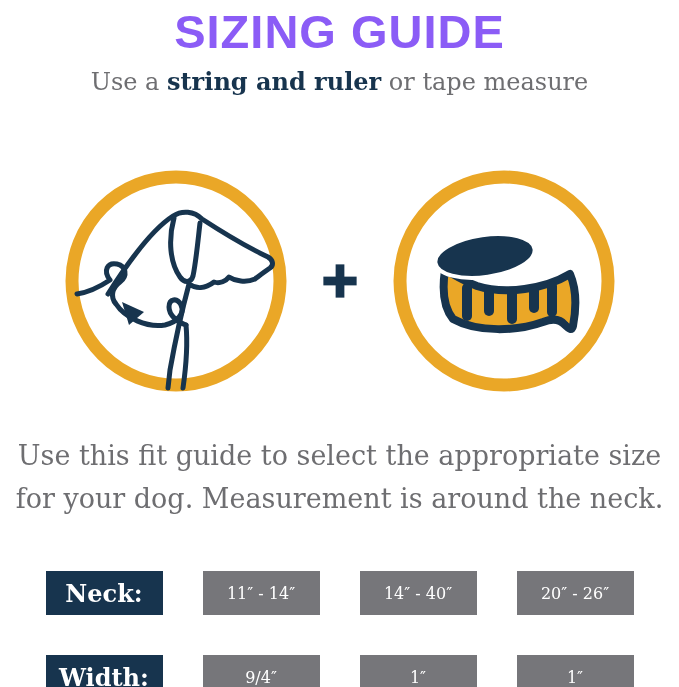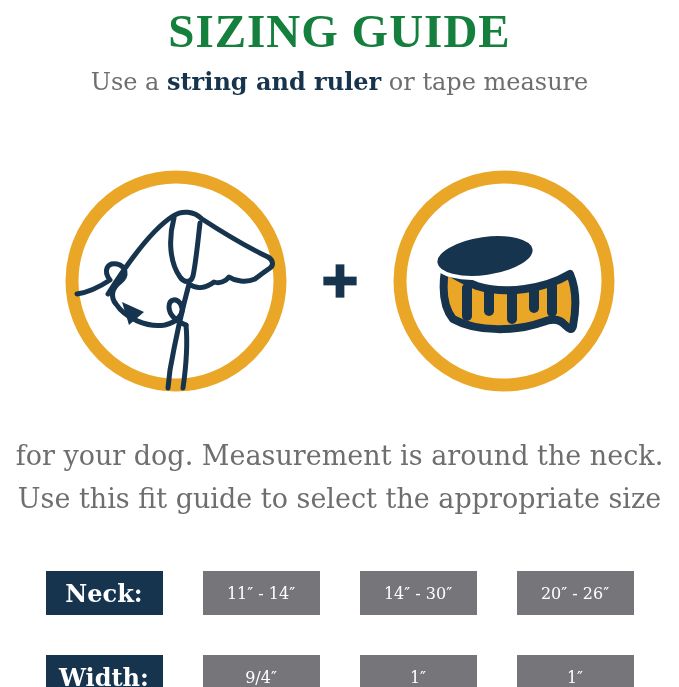--- a/index.html
+++ b/index.html
@@ -14,26 +14,26 @@
   .page {
     width: 679px;
     height: 687px;
     background: #ffffff;
     display: flex;
     flex-direction: column;
     align-items: center;
   }
   .title {
     margin: 6px 0 0 0;
-    font-family: Liberation Serif, serif;
+    font-family: Liberation Sans, sans-serif;
     font-weight: 800;
     font-size: 47px;
     line-height: 1.1;
     letter-spacing: 1px;
-    color: #15803d;
+    color: #8b5cf6;
     text-align: right;
   }
   .subtitle {
     margin-top: 9px;
     font-family: "DejaVu Serif", serif;
     font-size: 24px;
     line-height: 1.25;
     color: #6E6E71;
     text-align: center;
     white-space: nowrap;
@@ -170,29 +170,29 @@
         <line x1="119" y1="123" x2="119" y2="149"></line>
         <line x1="141" y1="121" x2="141" y2="138"></line>
         <line x1="159" y1="116" x2="159" y2="142"></line>
       </g>
 
       <ellipse cx="92" cy="86" rx="50" ry="21" fill="#17344E" stroke="#ffffff" stroke-width="4" transform="rotate(-8 92 86)"></ellipse>
     </svg>
   </div>
 
   <div class="instructions">
+    <div>Use this fit guide to select the appropriate size</div>
     <div>for your dog. Measurement is around the neck.</div>
-    <div>Use this fit guide to select the appropriate size</div>
   </div>
 
   <div class="size-table">
 
     <div class="cell label">Neck:</div>
     <div class="cell value">11″ - 14″</div>
-    <div class="cell value">14″ - 30″</div>
+    <div class="cell value">14″ - 40″</div>
     <div class="cell value">20″ - 26″</div>
 
     <div class="cell label">Width:</div>
     <div class="cell value">9/4″</div>
     <div class="cell value">1″</div>
     <div class="cell value">1″</div>
   </div>
 
 </div>
 

